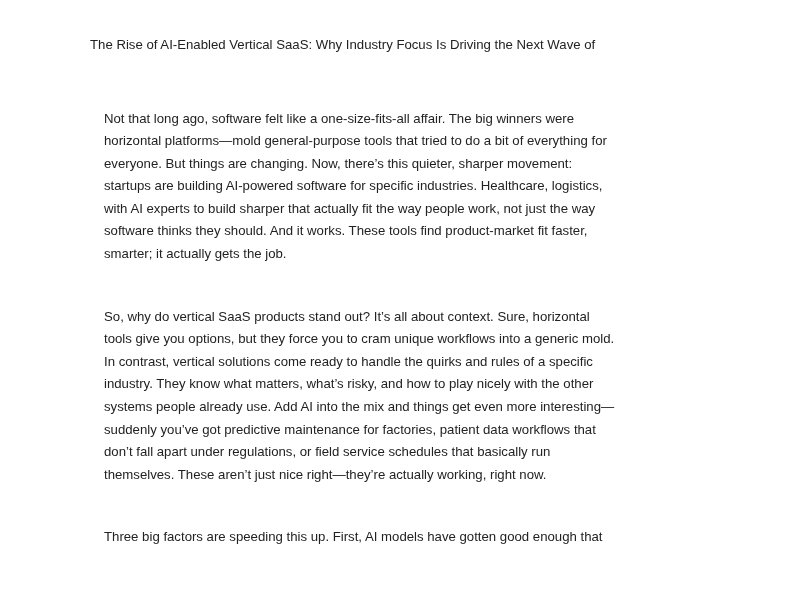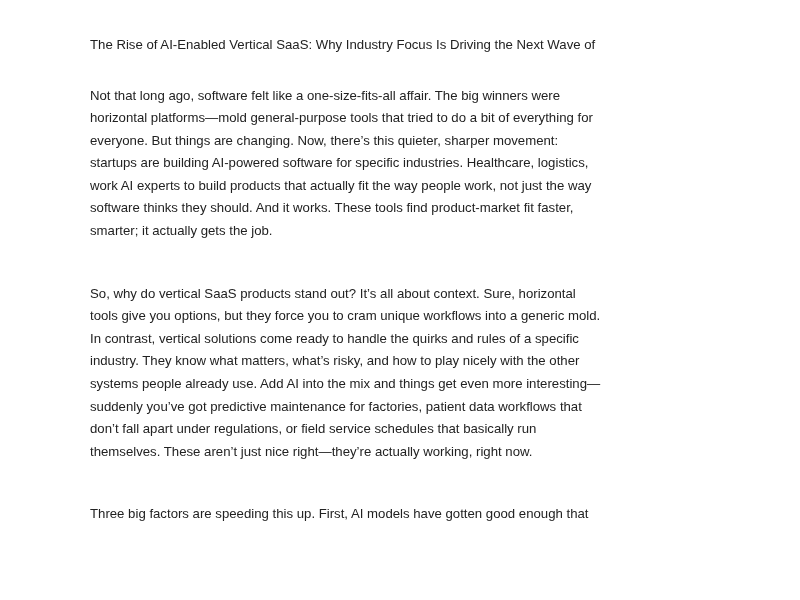--- a/index.html
+++ b/index.html
@@ -1,36 +1,36 @@
 <!DOCTYPE html>
 <html><head>
 <meta charset="utf-8">
 <style>
   html, body { margin:0; padding:0; background:#ffffff; }
   body { width:800px; height:600px; overflow:hidden; position:relative;
          font-family:"Liberation Sans", sans-serif; color:#222222; }
   .doc { position:absolute; left:90px; top:34px; width:580px; }
-  .title { font-size:13.2px; line-height:22.5px; margin:0 0 28px 0; font-weight:normal; }
-  .para { font-size:13.2px; line-height:22.6px; margin:0 0 40px 0; }
+  .title { font-size:13.2px; line-height:22.5px; margin:0 0 51px 0; font-weight:normal; }
+  .para { font-size:13.2px; line-height:22.6px; margin:0 0 40px 14px; }
   .line { display:block; white-space:nowrap; }
 </style>
 </head>
 <body>
 
 <div class="doc">
   <h1 class="title">
     <span class="line">The Rise of AI-Enabled Vertical SaaS: Why Industry Focus Is Driving the Next Wave of</span>
   </h1>
 
   <p class="para">
     <span class="line">Not that long ago, software felt like a one-size-fits-all affair. The big winners were</span>
     <span class="line">horizontal platforms—mold general-purpose tools that tried to do a bit of everything for</span>
     <span class="line">everyone. But things are changing. Now, there’s this quieter, sharper movement:</span>
     <span class="line">startups are building AI-powered software for specific industries. Healthcare, logistics,</span>
-    <span class="line">work AI experts to build products that actually fit the way people work, not just the way</span>
+    <span class="line">with AI experts to build sharper that actually fit the way people work, not just the way</span>
     <span class="line">software thinks they should. And it works. These tools find product-market fit faster,</span>
     <span class="line">smarter; it actually gets the job.</span>
   </p>
 
   <p class="para">
     <span class="line">So, why do vertical SaaS products stand out? It’s all about context. Sure, horizontal</span>
     <span class="line">tools give you options, but they force you to cram unique workflows into a generic mold.</span>
     <span class="line">In contrast, vertical solutions come ready to handle the quirks and rules of a specific</span>
     <span class="line">industry. They know what matters, what’s risky, and how to play nicely with the other</span>
     <span class="line">systems people already use. Add AI into the mix and things get even more interesting—</span>

